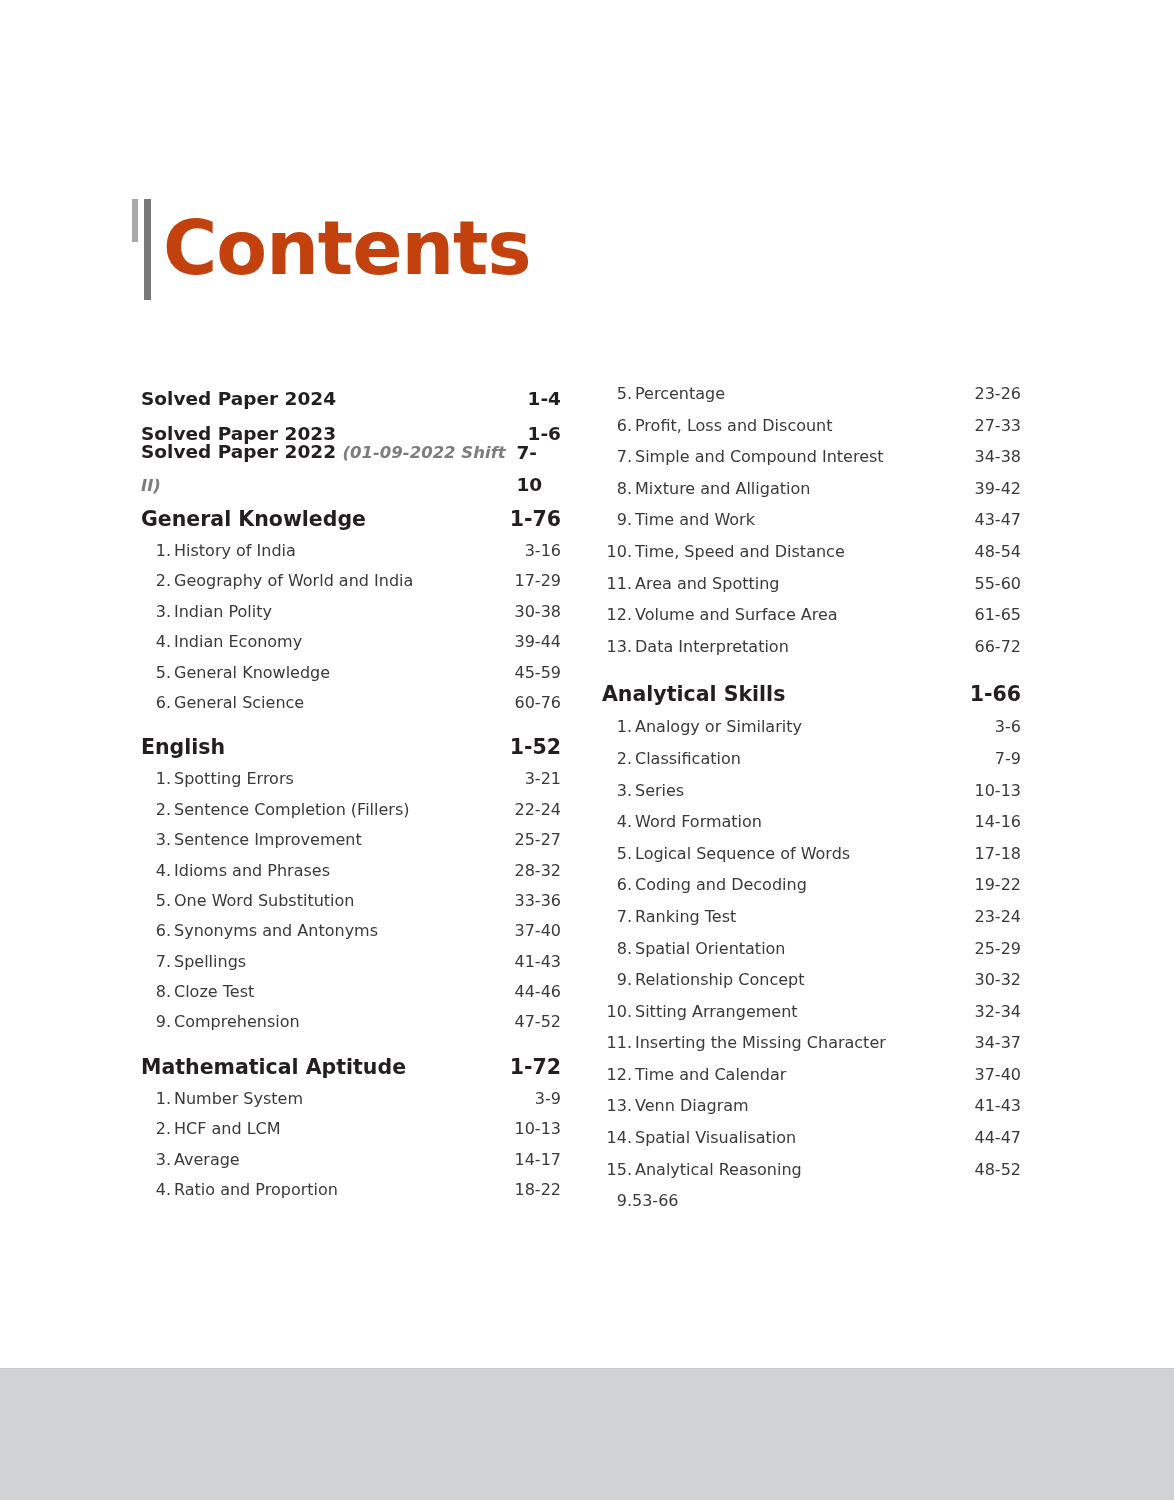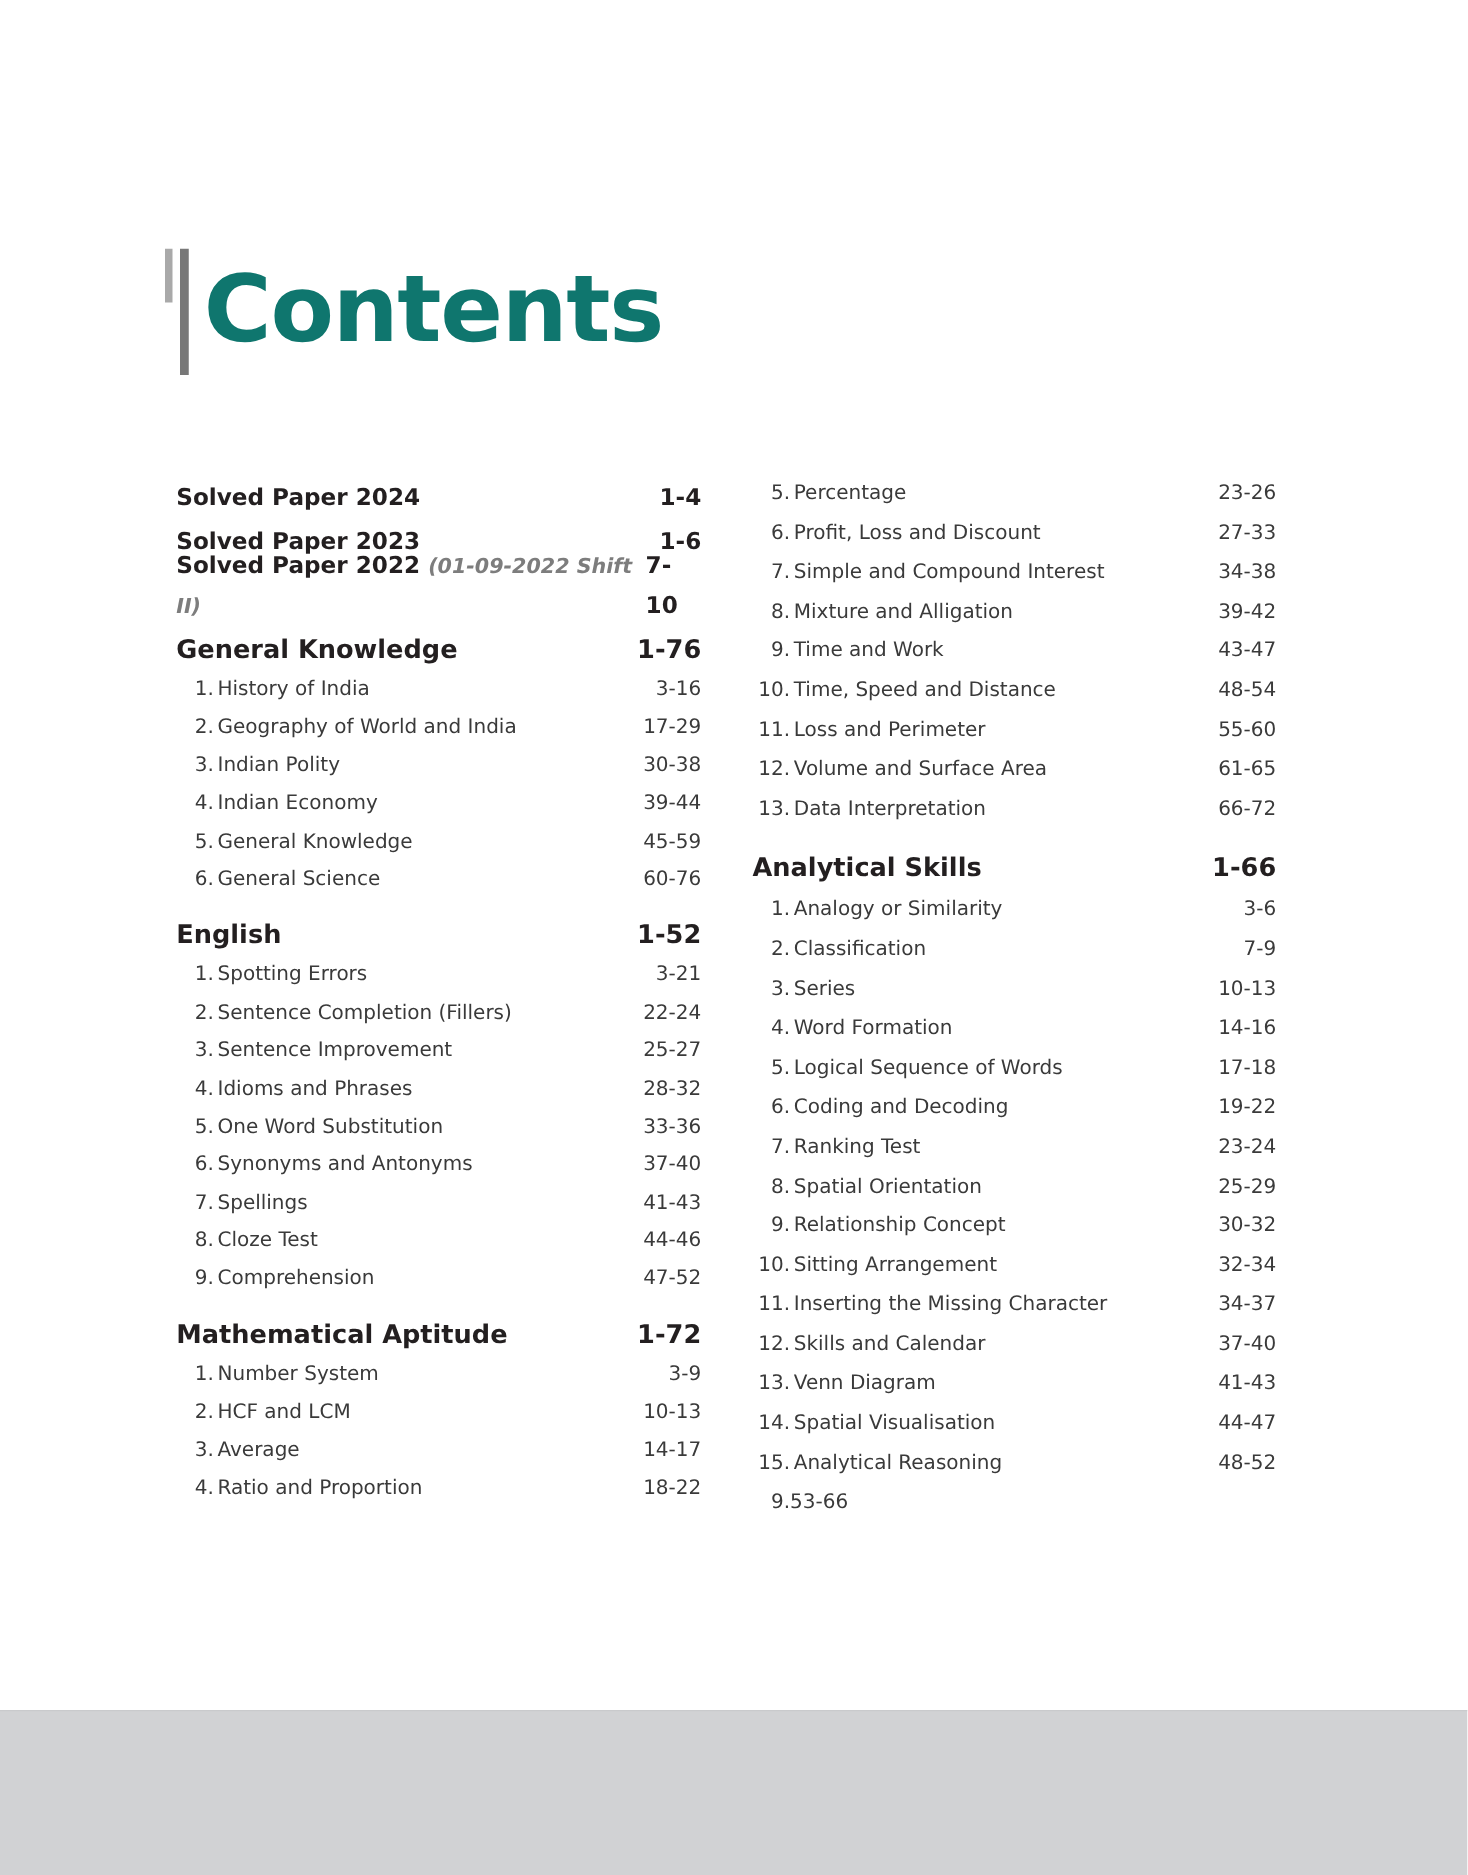--- a/index.html
+++ b/index.html
@@ -35,21 +35,21 @@
       background: #787878;
     }
     .title {
       position: absolute;
       left: 163px; top: 200px;
       font-family: "DejaVu Sans", sans-serif;
       font-weight: bold;
       font-size: 74px;
       letter-spacing: -1px;
       line-height: 96px;
-      color: #0f766e;
+      color: #c2410c;
       margin: 0;
     }
     .col {
       position: absolute;
       top: 381px;
     }
     .col-left { left: 141px; width: 420px; }
     .col-right { left: 602px; width: 419px; }
 
     .paper-row {
@@ -280,21 +280,21 @@
         <span class="label">Time and Work</span>
         <span class="pages">43-47</span>
       </div>
     <div class="item">
         <span class="num">10.</span>
         <span class="label">Time, Speed and Distance</span>
         <span class="pages">48-54</span>
       </div>
     <div class="item">
         <span class="num">11.</span>
-        <span class="label">Loss and Perimeter</span>
+        <span class="label">Area and Spotting</span>
         <span class="pages">55-60</span>
       </div>
     <div class="item">
         <span class="num">12.</span>
         <span class="label">Volume and Surface Area</span>
         <span class="pages">61-65</span>
       </div>
     <div class="item">
         <span class="num">13.</span>
         <span class="label">Data Interpretation</span>
@@ -357,21 +357,21 @@
         <span class="label">Sitting Arrangement</span>
         <span class="pages">32-34</span>
       </div>
     <div class="item">
         <span class="num">11.</span>
         <span class="label">Inserting the Missing Character</span>
         <span class="pages">34-37</span>
       </div>
     <div class="item">
         <span class="num">12.</span>
-        <span class="label">Skills and Calendar</span>
+        <span class="label">Time and Calendar</span>
         <span class="pages">37-40</span>
       </div>
     <div class="item">
         <span class="num">13.</span>
         <span class="label">Venn Diagram</span>
         <span class="pages">41-43</span>
       </div>
     <div class="item">
         <span class="num">14.</span>
         <span class="label">Spatial Visualisation</span>

